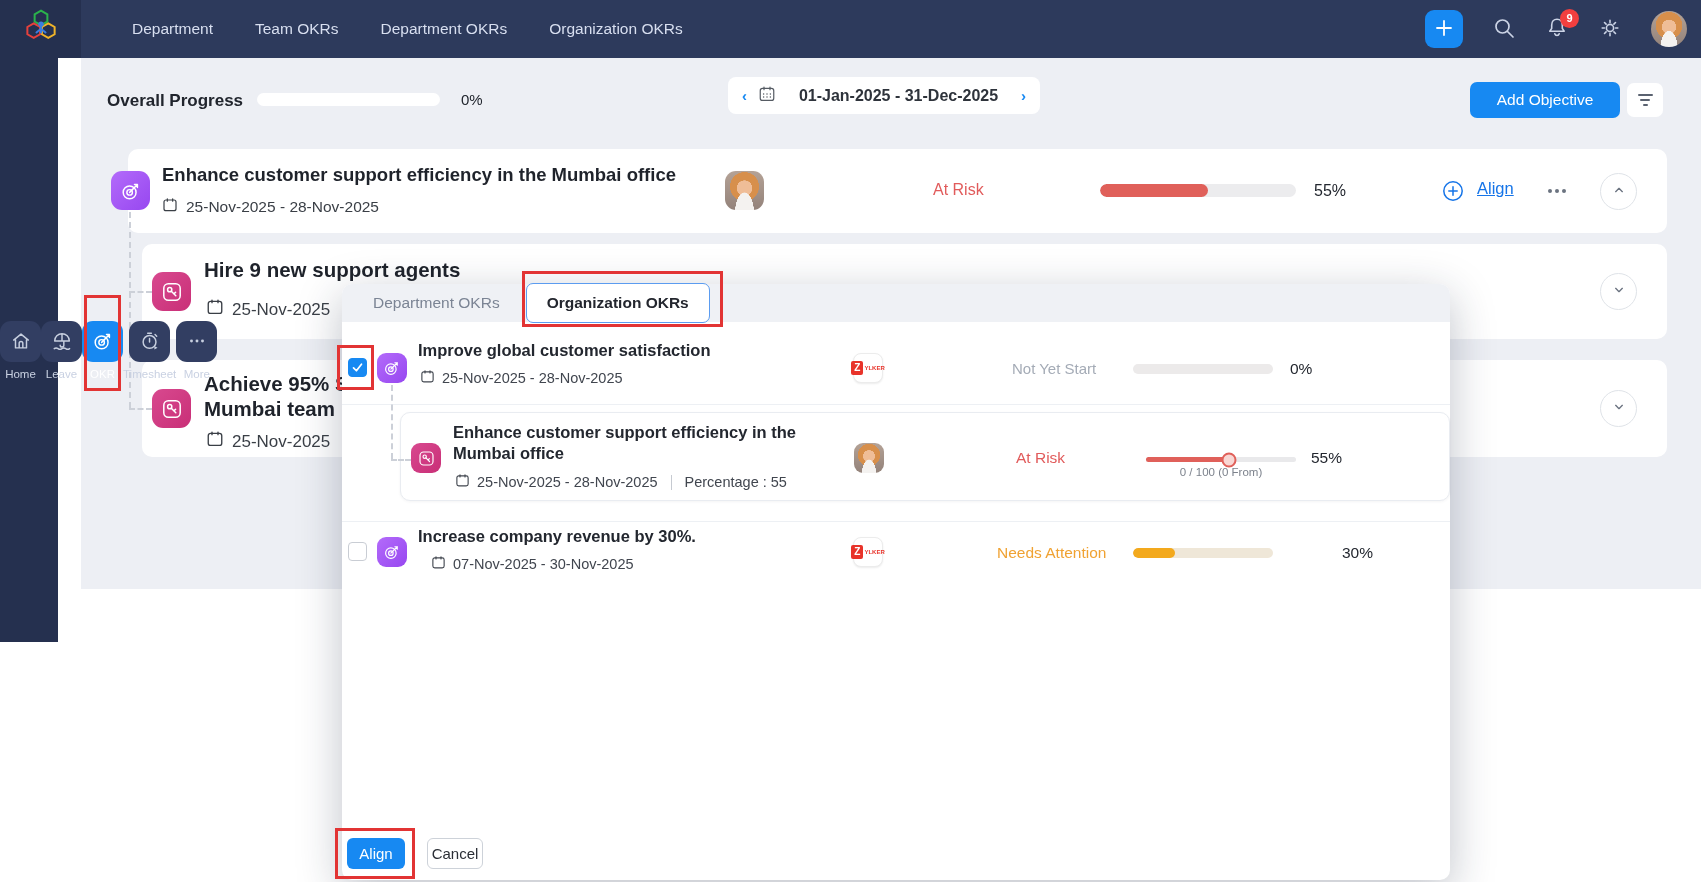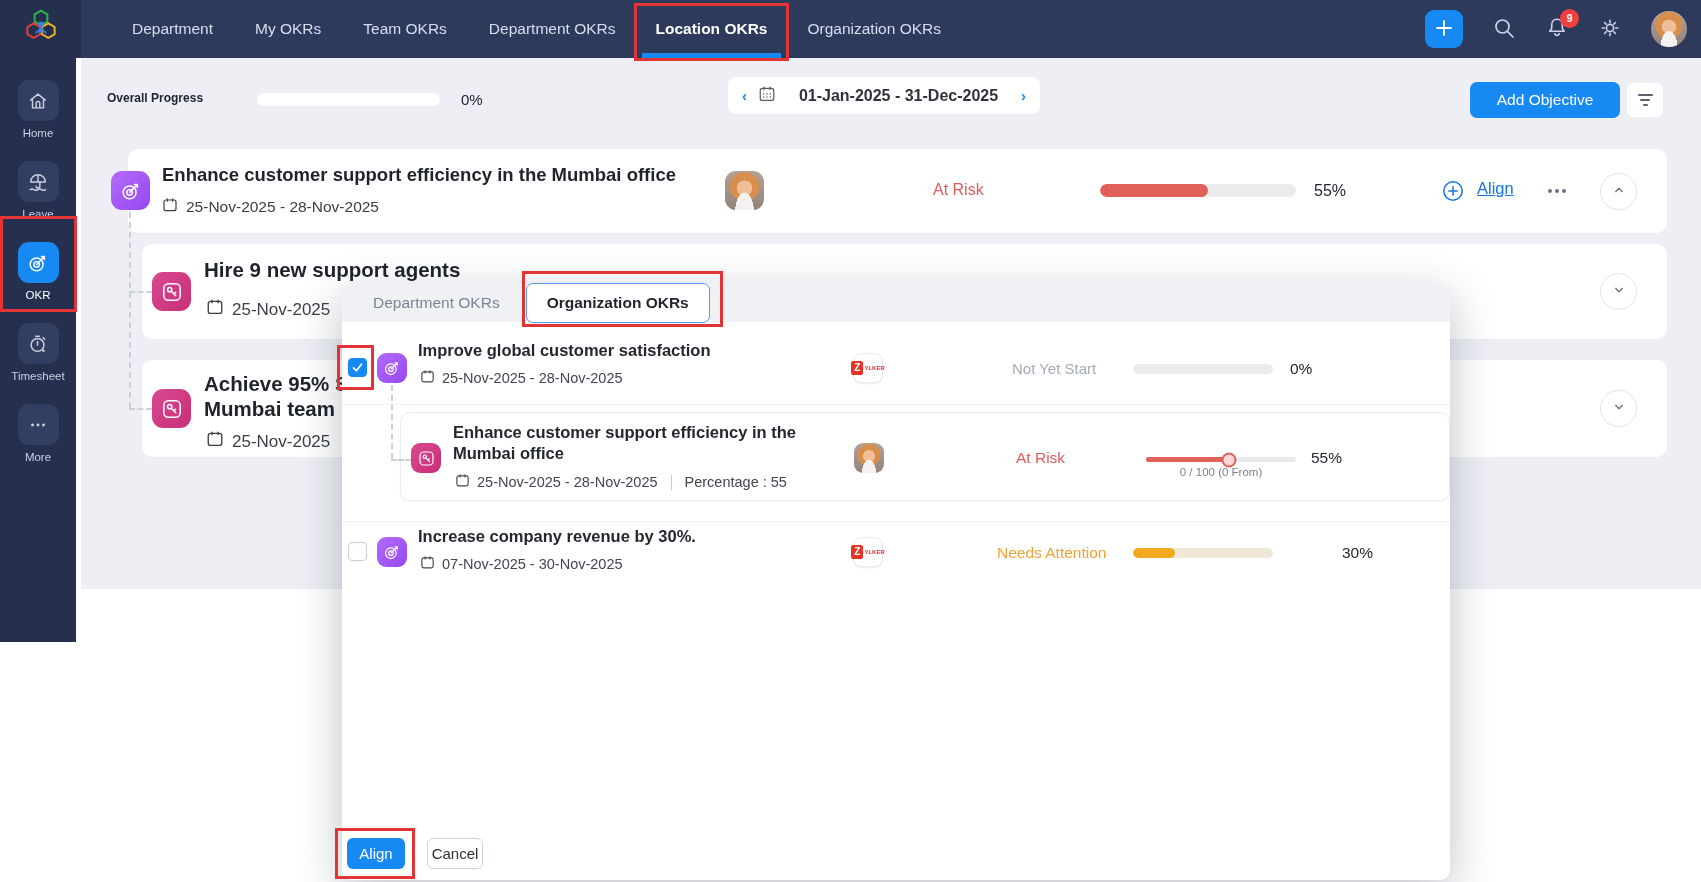--- a/index.html
+++ b/index.html
@@ -25,31 +25,31 @@
   .avatar{width:36px;height:36px;border-radius:50%;flex:none;
     background:
       radial-gradient(ellipse at 50% 108%, #f4f2f0 0 34%, rgba(0,0,0,0) 35%),
       radial-gradient(circle at 50% 44%, #efbd97 0 26%, rgba(0,0,0,0) 27%),
       radial-gradient(circle at 50% 40%, #d78f4b 0 47%, rgba(0,0,0,0) 48%),
       linear-gradient(#b4a296,#93827a);}
   .avatar.sm{width:30px;height:30px;border-radius:9px;}
   .avatar.md{width:39px;height:39px;border-radius:11px;}
 
   
-  .sidebar{position:absolute;left:0;top:58px;width:76px;height:584px;background:var(--navy-dark);padding-top:22px;display:flex;flex-direction:column;align-items:center;z-index:15;}
+  .sidebar{position:absolute;left:0;top:58px;width:58px;height:584px;background:var(--navy-dark);padding-top:22px;display:flex;flex-direction:row;align-items:center;z-index:15;}
   .side-item{position:relative;width:81px;height:81px;display:flex;flex-direction:column;align-items:center;cursor:pointer;}
   .side-tile{width:41px;height:41px;border-radius:11px;background:#323e62;display:flex;align-items:center;justify-content:center;}
   .side-item.active .side-tile{background:var(--accent);}
   .side-label{margin-top:6px;font-size:11.5px;color:#c9d1e2;}
   .side-item.active .side-label{color:#fff;}
 
   
   .gray-band{position:absolute;left:81px;top:58px;width:1620px;height:531px;background:#edeff4;}
   .txt{position:absolute;white-space:nowrap;}
-  .overall-label{left:107px;top:91px;font-size:12px;font-weight:700;color:#21252d;}
+  .overall-label{left:107px;top:91px;font-size:17px;font-weight:700;color:#21252d;}
   .overall-track{position:absolute;left:257px;top:93px;width:183px;height:13px;background:#fff;border-radius:7px;overflow:hidden;}
   .overall-val{left:461px;top:91px;font-size:15px;color:#21252d;}
   .date-pill{position:absolute;left:728px;top:77px;width:312px;height:37px;background:#fff;border-radius:8px;display:flex;align-items:center;padding:0 14px;gap:11px;}
   .date-pill .chev{color:var(--accent);font-size:15px;font-weight:700;background:none;border:none;cursor:pointer;}
   .date-pill .range{font-size:16px;font-weight:600;color:#2e333b;flex:1;text-align:center;}
   .add-btn{position:absolute;left:1470px;top:82px;width:150px;height:36px;background:var(--accent);color:#fff;font-size:15.5px;border:none;border-radius:7px;cursor:pointer;font-family:inherit;}
   .filter-btn{position:absolute;left:1627px;top:83px;width:36px;height:34px;background:#fff;border:none;border-radius:7px;cursor:pointer;display:flex;flex-direction:column;align-items:center;justify-content:center;gap:3px;}
   .filter-btn i{display:block;height:2px;background:#5a6270;border-radius:1px;}
 
   .card{position:absolute;background:#fff;border-radius:10px;}
@@ -118,28 +118,22 @@
           <polygon stroke="#2bb24c" stroke-width="2.2" points="22,4 29,8 29,16 22,20 15,16 15,8"></polygon>
           <polygon stroke="#e5413d" stroke-width="2.2" points="14,18 21,22 21,30 14,34 7,30 7,22"></polygon>
           <polygon stroke="#f0b429" stroke-width="2.2" points="30,18 37,22 37,30 30,34 23,30 23,22"></polygon>
           <circle cx="22" cy="19" r="3" fill="#3a7de0"></circle>
           <path d="M22 22 v6 M22 24 l-5 4 M22 24 l5 4" stroke="#3a7de0" stroke-width="2.2" stroke-linecap="round"></path>
         </svg>
       </span>
     </div>
     <nav class="nav-tabs">
       <a class="nav-tab">Department</a>
-      <a class="nav-tab">My OKRs</a>
       <a class="nav-tab">Team OKRs</a>
       <a class="nav-tab">Department OKRs</a>
-      <a class="nav-tab active">
-        <span>Location OKRs</span>
-        <span class="underline"></span>
-        <span class="anno" style="top:3px;left:-3px;right:-3px;bottom:-3px;"></span>
-      </a>
       <a class="nav-tab">Organization OKRs</a>
     </nav>
     <div class="nav-right">
       <button class="plus-btn">
         <span>
           <svg width="20" height="20" viewBox="0 0 20 20">
               <path d="M10 3v14M3 10h14" stroke="#fff" stroke-width="1.8" stroke-linecap="round"></path>
             </svg>
         </span>
       </button>
@@ -422,21 +416,21 @@
       
     </div>
     <div class="ptile purple tile" style="left:35px;top:253px;">
       <svg width="18" height="18" viewBox="0 0 24 24" fill="none" stroke="#fff" stroke-width="1.6" stroke-linecap="round">
           <circle cx="10.5" cy="13.5" r="7"></circle>
           <circle cx="10.5" cy="13.5" r="3"></circle>
           <path d="M10.5 13.5 19 5M19 5v3.2M19 5h-3.2"></path>
         </svg>
     </div>
     <span class="prow-title" style="left:76px;top:243px;">Increase company revenue by 30%.</span>
-    <div class="pdate" style="left:78px;top:271px;">
+    <div class="pdate" style="left:89px;top:271px;">
       <span class="cal"><svg width="15" height="15" viewBox="0 0 24 24" fill="none" stroke="#41464f" stroke-width="1.8" stroke-linecap="round">
             <rect x="3" y="4.5" width="18" height="16" rx="3"></rect>
             <path d="M8 2.8v3.4M16 2.8v3.4"></path>
           </svg></span>
       <span>07-Nov-2025 - 30-Nov-2025</span>
     </div>
     <div class="zylker" style="left:511px;top:253px;">
       <span class="z">Z</span>
         <span class="rest">YLKER</span>
     </div>

